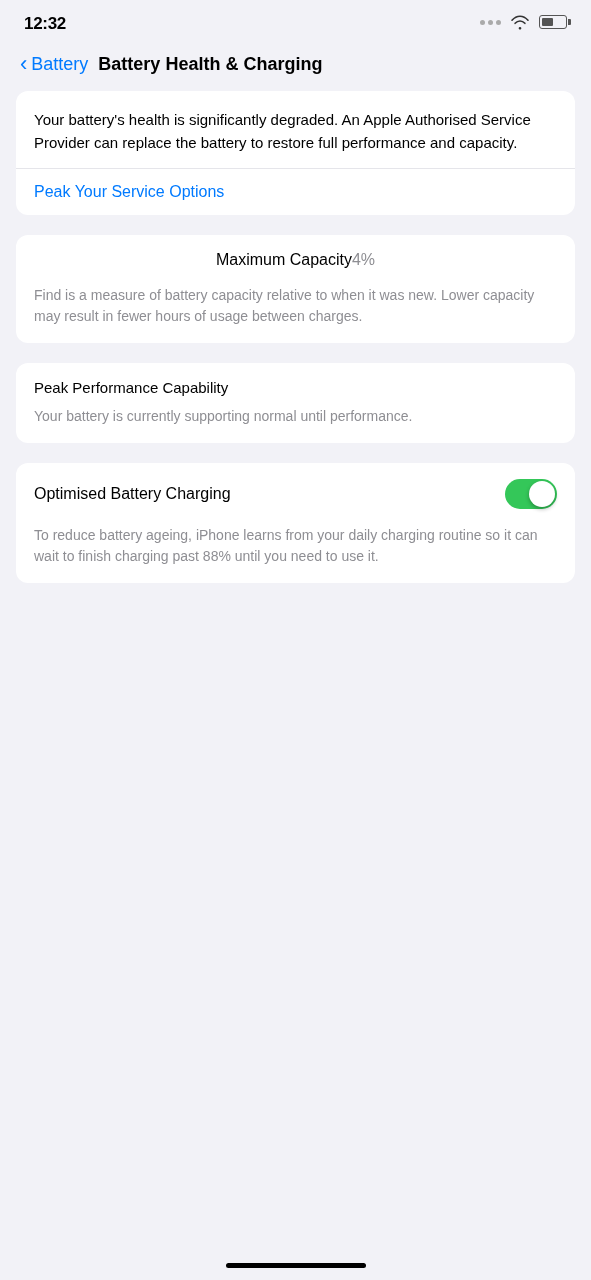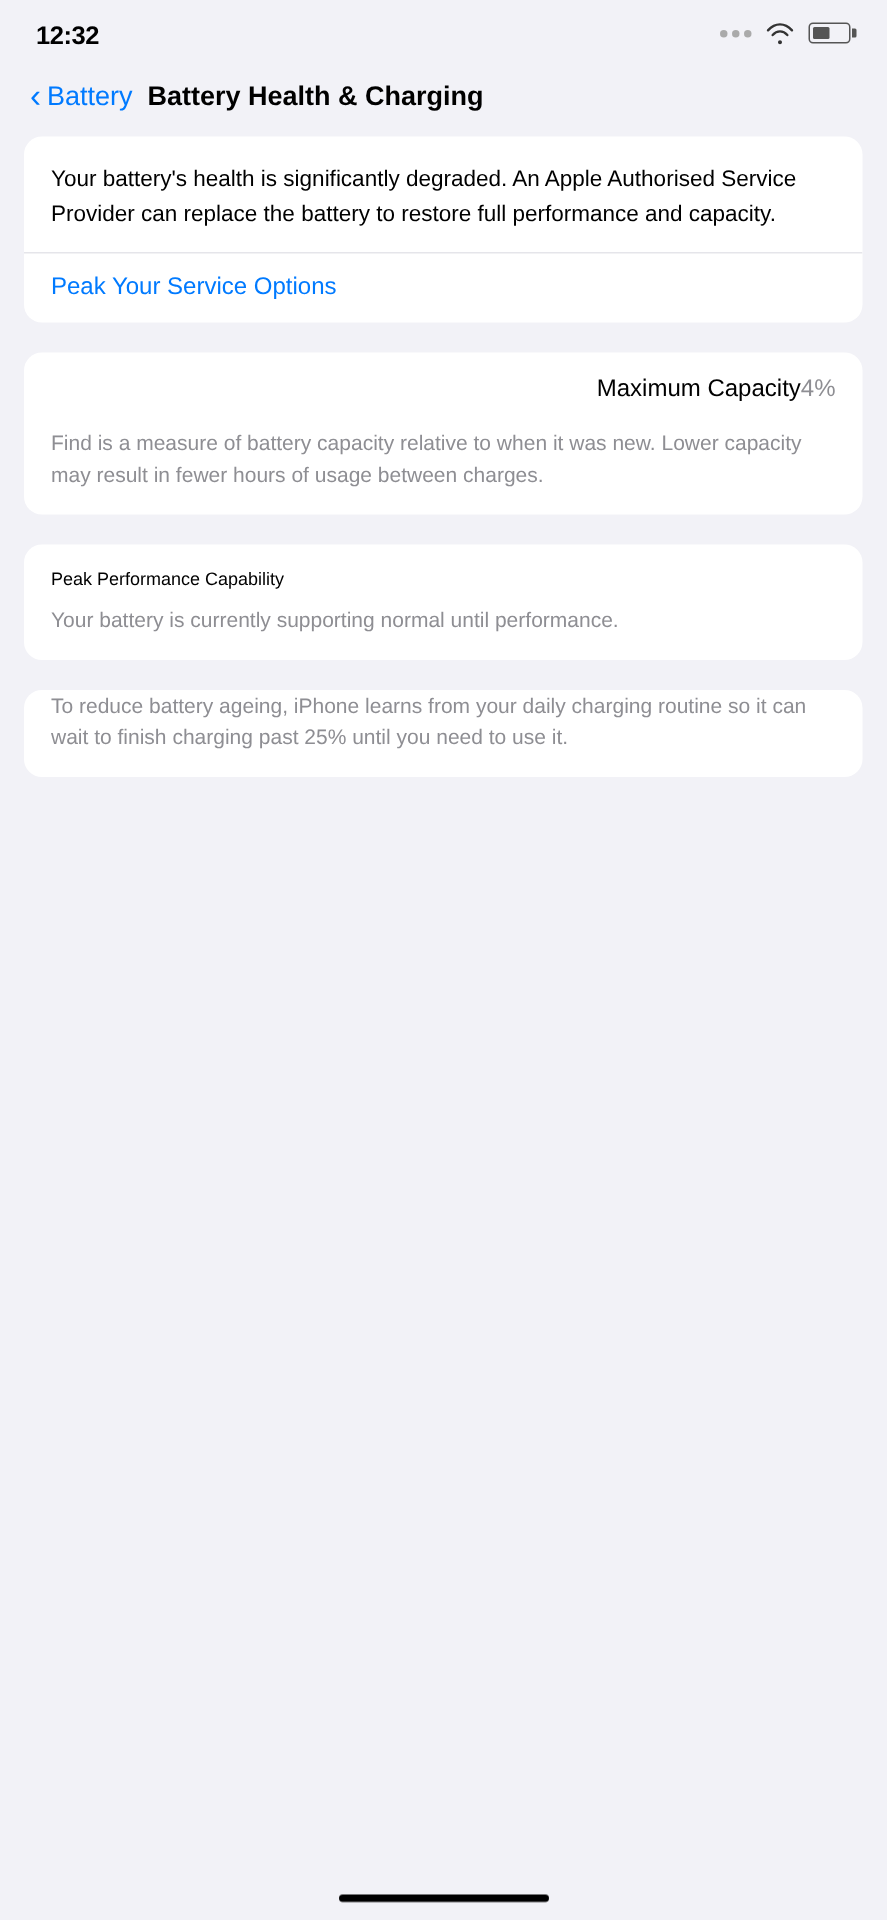--- a/index.html
+++ b/index.html
@@ -167,21 +167,21 @@
       text-decoration: none;
     }
 
     
     .capacity-card {
       padding: 0;
     }
 
     .capacity-row {
       display: flex;
-      justify-content: flex-end;
+      justify-content: center;
       align-items: center;
       padding: 16px 18px;
     }
 
     .capacity-label {
       font-size: 16px;
       font-weight: 400;
       color: #000;
     }
 
@@ -196,21 +196,21 @@
       color: #8e8e93;
       line-height: 1.5;
     }
 
     
     .peak-card {
       padding: 16px 18px;
     }
 
     .peak-title {
-      font-size: 12px;
+      font-size: 15px;
       font-weight: 400;
       color: #000;
       margin-bottom: 10px;
     }
 
     .peak-description {
       font-size: 14px;
       color: #8e8e93;
       line-height: 1.5;
     }
@@ -324,18 +324,24 @@
   </div>
 
   <div class="card">
     <div class="peak-card">
       <div class="peak-title">Peak Performance Capability</div>
       <div class="peak-description">Your battery is currently supporting normal until performance.</div>
     </div>
   </div>
 
   <div class="card optimised-card">
-    <div class="optimised-description">To reduce battery ageing, iPhone learns from your daily charging routine so it can wait to finish charging past 25% until you need to use it.</div>
+    <div class="optimised-row">
+      <span class="optimised-label">Optimised Battery Charging</span>
+      <div class="toggle">
+        <div class="toggle-knob"></div>
+      </div>
+    </div>
+    <div class="optimised-description">To reduce battery ageing, iPhone learns from your daily charging routine so it can wait to finish charging past 88% until you need to use it.</div>
   </div>
 
 </div>
 
 <div class="home-indicator"></div>
 
 </body></html>

